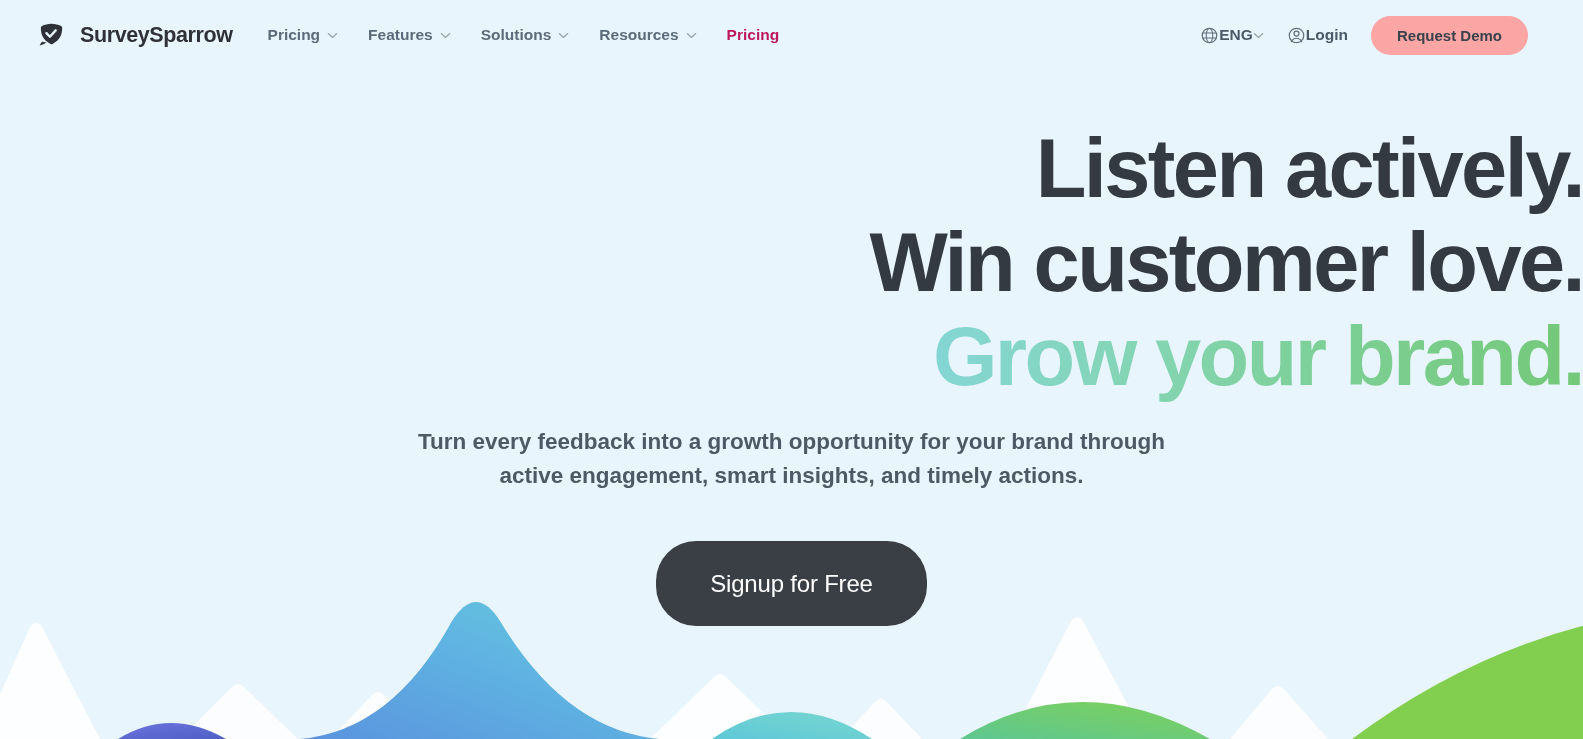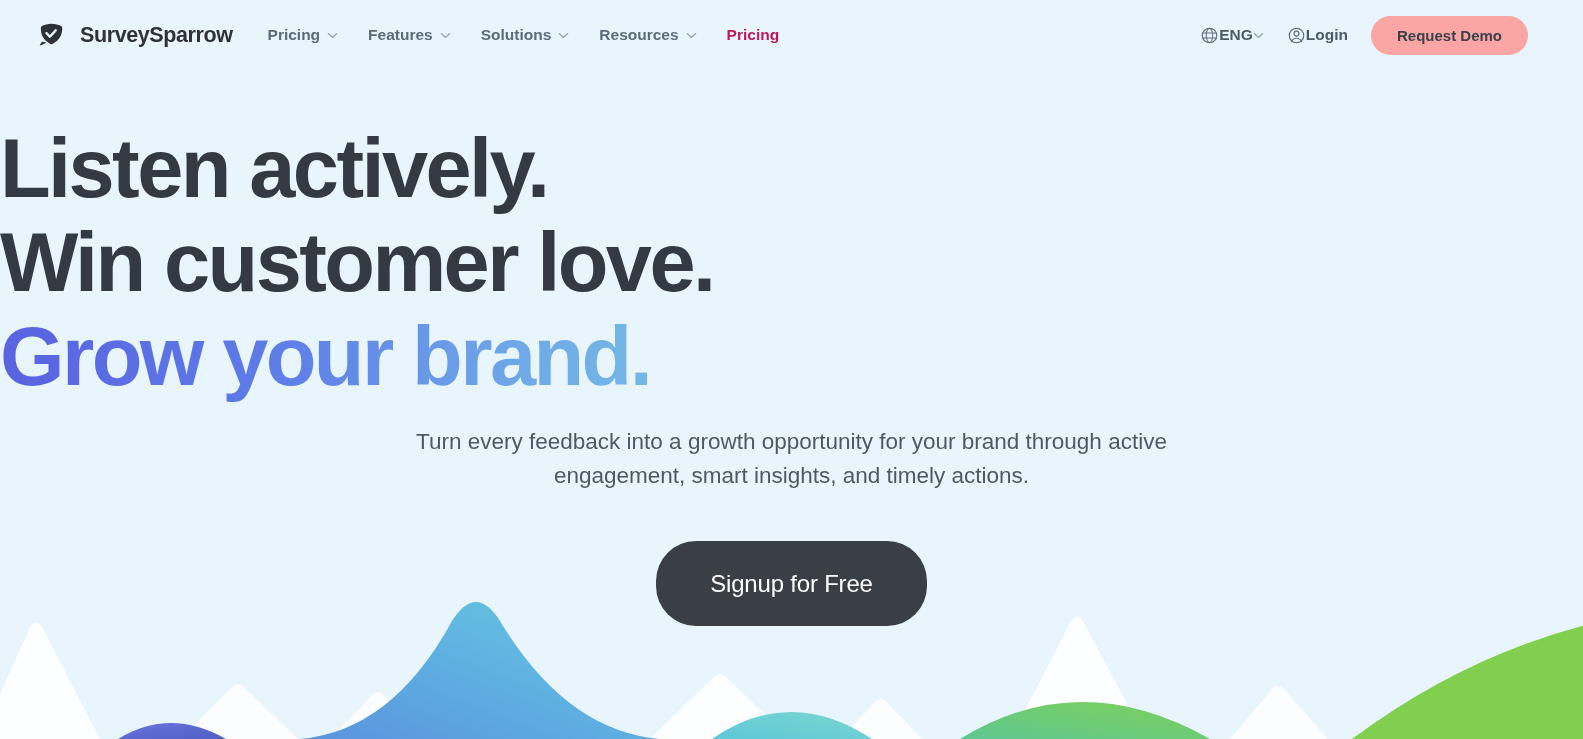--- a/index.html
+++ b/index.html
@@ -113,21 +113,21 @@
   .headline {
     position: absolute;
     top: 122px;
     left: 0;
     width: 1583px;
     font-size: 83px;
     line-height: 94px;
     font-weight: 800;
     letter-spacing: -2.6px;
     color: #343a42;
-    text-align: left;
+    text-align: right;
     white-space: nowrap;
   }
   .headline .grad {
     background-image: linear-gradient(90deg,
         #5a62e0 0%,
         #5d7ce8 17%,
         #6fa9e8 33%,
         #79c5e3 48%,
         #84d6d2 60%,
         #84d5b4 72%,
@@ -140,21 +140,21 @@
   }
 
   .subtitle {
     position: absolute;
     top: 425px;
     left: 50%;
     transform: translateX(-50%);
     width: 760px;
     font-size: 22.5px;
     line-height: 34px;
-    font-weight: 400;
+    font-weight: 700;
     color: #4d5a66;
     text-align: center;
   }
 
   .cta-wrap {
     position: absolute;
     top: 541px;
     left: 0;
     width: 1583px;
     text-align: center;

